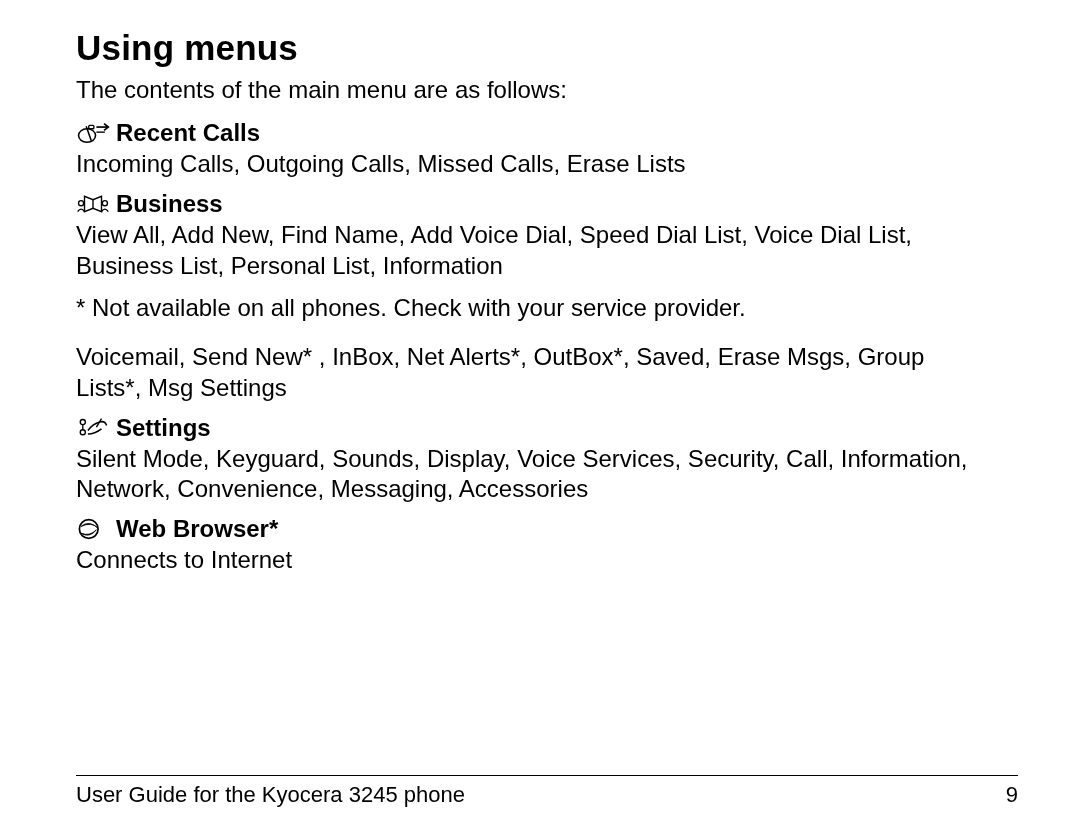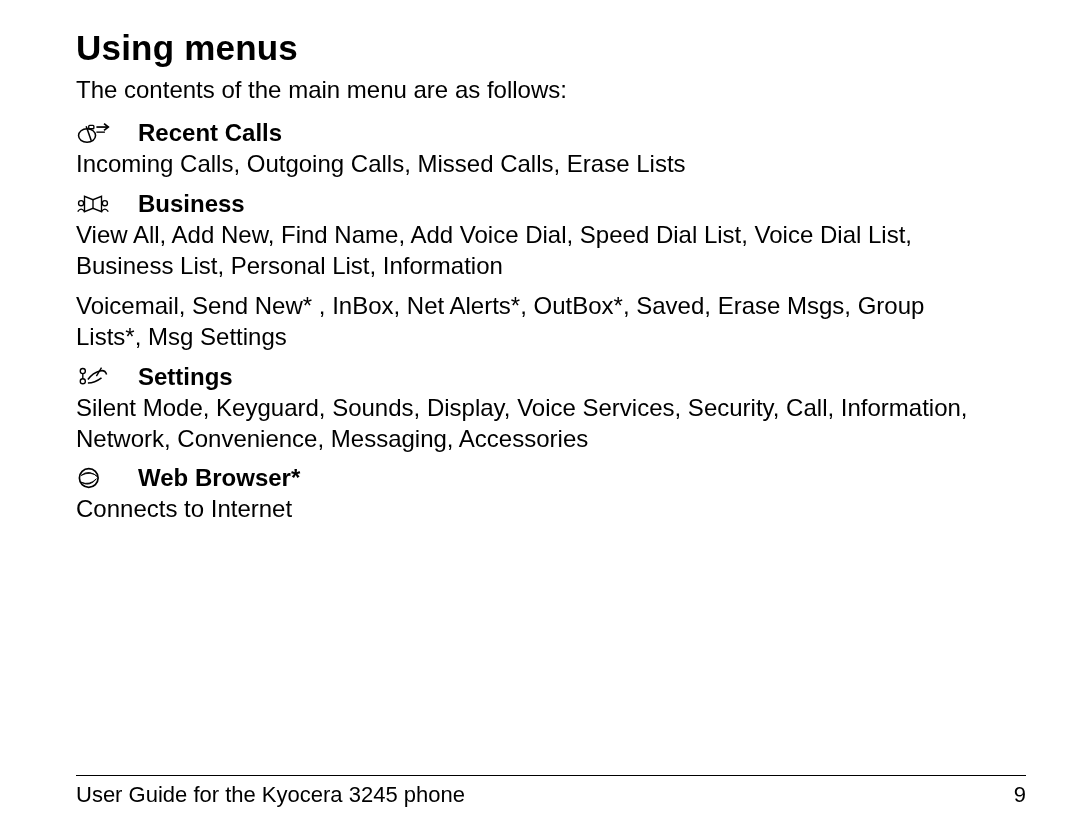--- a/index.html
+++ b/index.html
@@ -28,21 +28,20 @@
     font-size: 24px;
     margin: 0 0 14px 0;
     line-height: 1.3;
   }
   .section {
     margin-bottom: 8px;
   }
   .head-row {
     display: flex;
     align-items: center;
-    gap: 22px;
     margin-bottom: 2px;
   }
   .icon-slot {
     width: 40px;
     height: 28px;
     display: flex;
     align-items: center;
     justify-content: flex-start;
   }
   .icon-slot svg {
@@ -61,21 +60,21 @@
     margin: 0 0 10px 0;
   }
   .note {
     font-size: 24px;
     line-height: 1.28;
     margin: 12px 0 18px 0;
   }
   .footer {
     position: absolute;
     left: 76px;
-    right: 54px;
+    right: 62px;
     bottom: 26px;
   }
   .footer-rule {
     border: none;
     border-top: 1.5px solid #000;
     margin: 0 0 6px 0;
   }
   .footer-row {
     display: flex;
     justify-content: space-between;
@@ -117,20 +116,21 @@
           <path d="M2 24 Q6 18 10 24" stroke-width="1.6"></path>
           <circle cx="34" cy="14" r="3" stroke-width="1.6"></circle>
           <path d="M30 24 Q34 18 38 24" stroke-width="1.6"></path>
         </svg>
       </span>
       <span class="sec-title">Business</span>
     </div>
     <p class="body-text">View All, Add New, Find Name, Add Voice Dial, Speed Dial List, Voice Dial List, Business List, Personal List, Information</p>
   </div>
 
+  <p class="note">* Not available on all phones. Check with your service provider.</p>
 
   <div class="section">
     <p class="body-text">Voicemail, Send New* , InBox, Net Alerts*, OutBox*, Saved, Erase Msgs, Group Lists*, Msg Settings</p>
   </div>
 
   <div class="section">
     <div class="head-row">
       <span class="icon-slot">
         <svg viewBox="0 0 40 30">
           <circle cx="8" cy="8" r="3" stroke-width="1.6"></circle>

